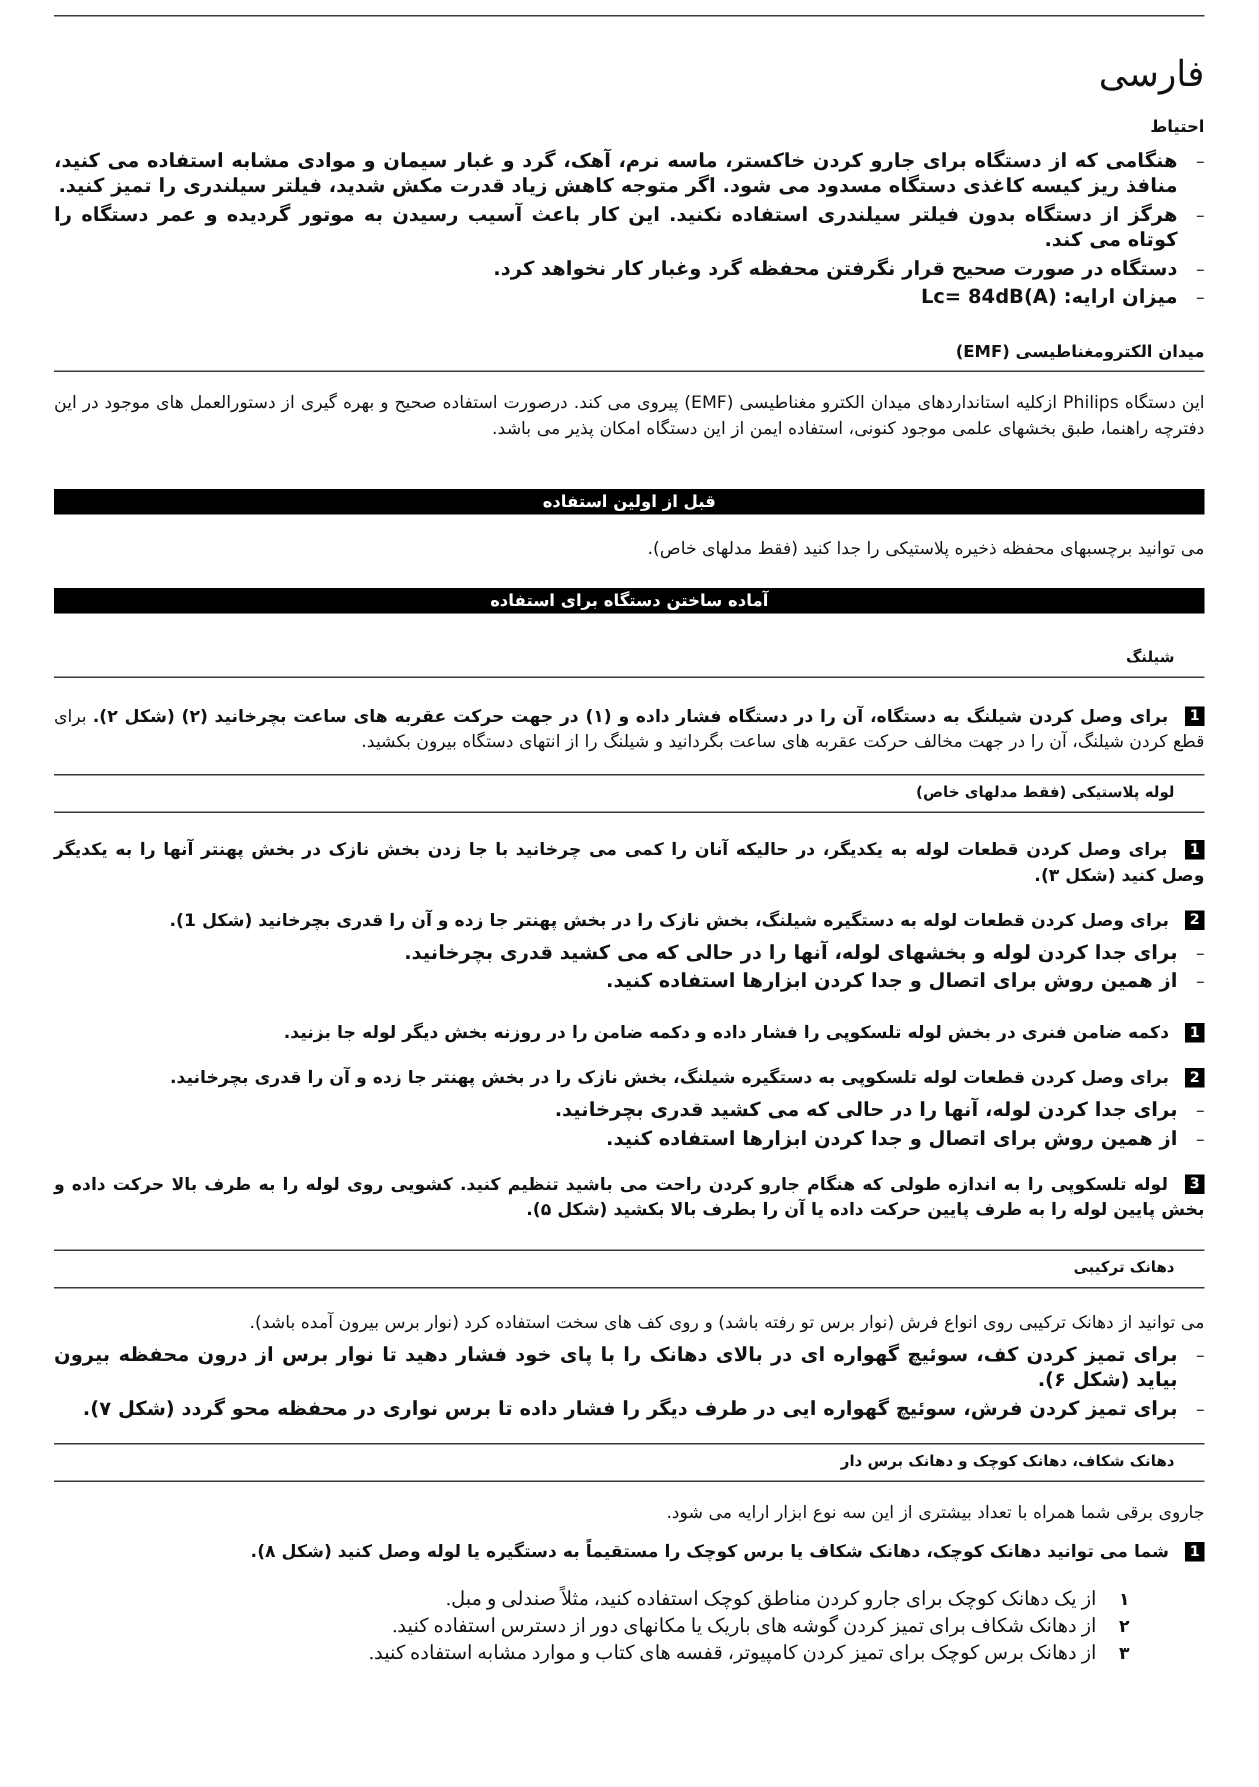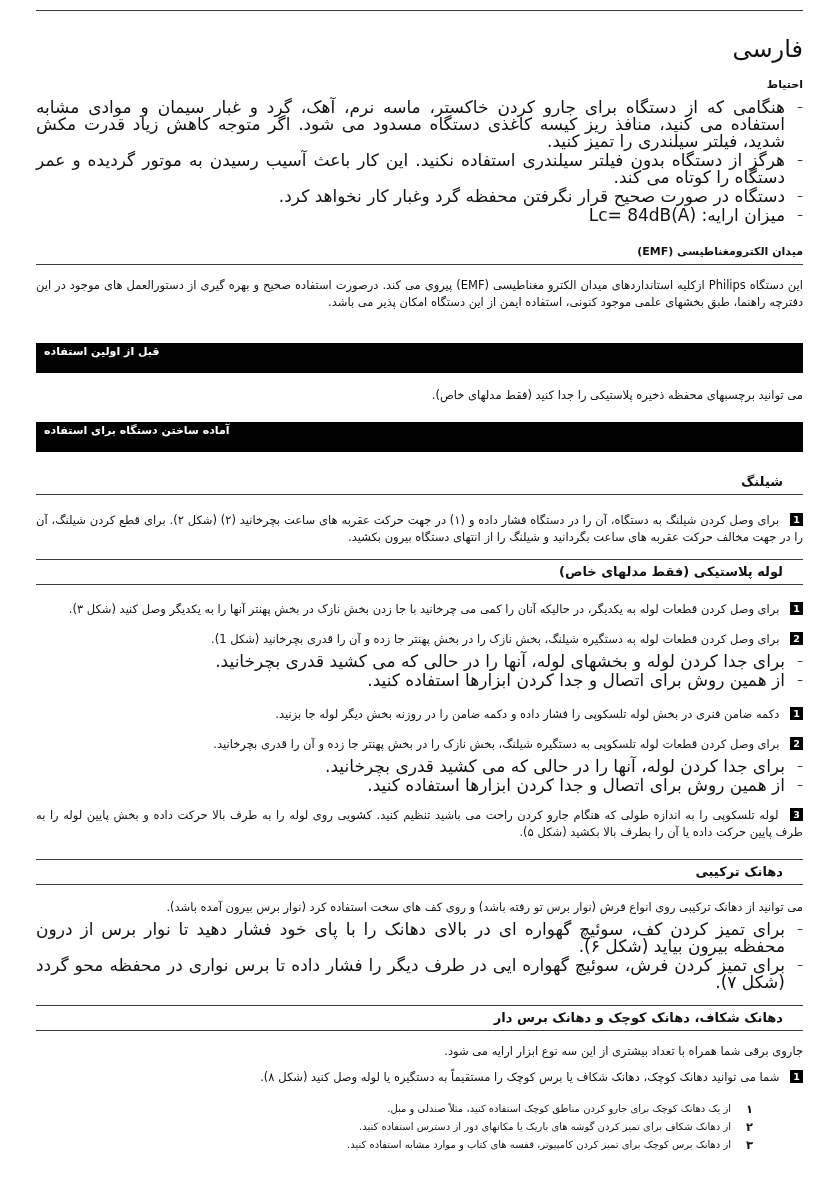--- a/index.html
+++ b/index.html
@@ -46,56 +46,57 @@
   .dash-list.tight { margin-top: 5px; }
   .dash-item { display: flex; }
   .dash-item + .dash-item { margin-top: 2px; }
   .dash {
     flex: 0 0 18px;
     font-size: 11.5px;
     line-height: 17px;
   }
   .dash-text {
     flex: 1;
-    font-size: 17px;
+    font-size: 13px;
     line-height: 17px;
     text-align: justify;
+    font-weight: bold;
   }
 
   .section-bar {
     background: #000000;
     color: #ffffff;
     font-size: 11px;
     font-weight: bold;
     line-height: 17px;
-    height: 30px;
+    height: 17px;
     padding: 0 8px;
-    text-align: left;
+    text-align: center;
   }
   .bar-first { margin-top: 32px; }
   .bar-prepare { margin-top: 18px; }
 
   .subhead h3 {
-    font-size: 13px;
+    font-size: 10px;
     font-weight: bold;
     line-height: 16px;
     padding: 4px 20px 4px 0;
   }
   .subhead-hose { margin-top: 18px; }
   .subhead-plastic { margin-top: 13px; }
   .subhead-telescopic { margin-top: 30px; }
   .subhead-combination { margin-top: 18px; }
   .subhead-nozzles { margin-top: 14px; }
 
   .step {
     font-size: 11.5px;
     line-height: 17px;
     text-align: justify;
   }
-  .step .bold { font-weight: normal; margin-top: 32px; }
+  .step .bold { font-weight: bold; margin-top: 32px; }
   .step-mt17 { margin-top: 17px; }
   .step-mt13 { margin-top: 13px; }
   .step-mt16 { margin-top: 16px; }
   .step-mt9 { margin-top: 9px; }
   .badge {
     display: inline-block;
     width: 13px;
     height: 13px;
     background: #000000;
     color: #ffffff;
@@ -111,23 +112,24 @@
   .numlist { margin-top: 14px; padding-right: 50px; }
   .numlist-item { display: flex; }
   .numlist-num {
     flex: 0 0 22px;
     font-size: 11.5px;
     font-weight: bold;
     line-height: 18px;
   }
   .numlist-text {
     flex: 1;
-    font-size: 10px;
+    font-size: 13px;
     line-height: 18px;
     text-align: right;
+    font-family: Liberation Serif, serif;
   }
 </style>
 </head>
 <body>
 
 <div class="page">
 
   <div class="rule"></div>
 
   <div class="lang-title">فارسى</div>

